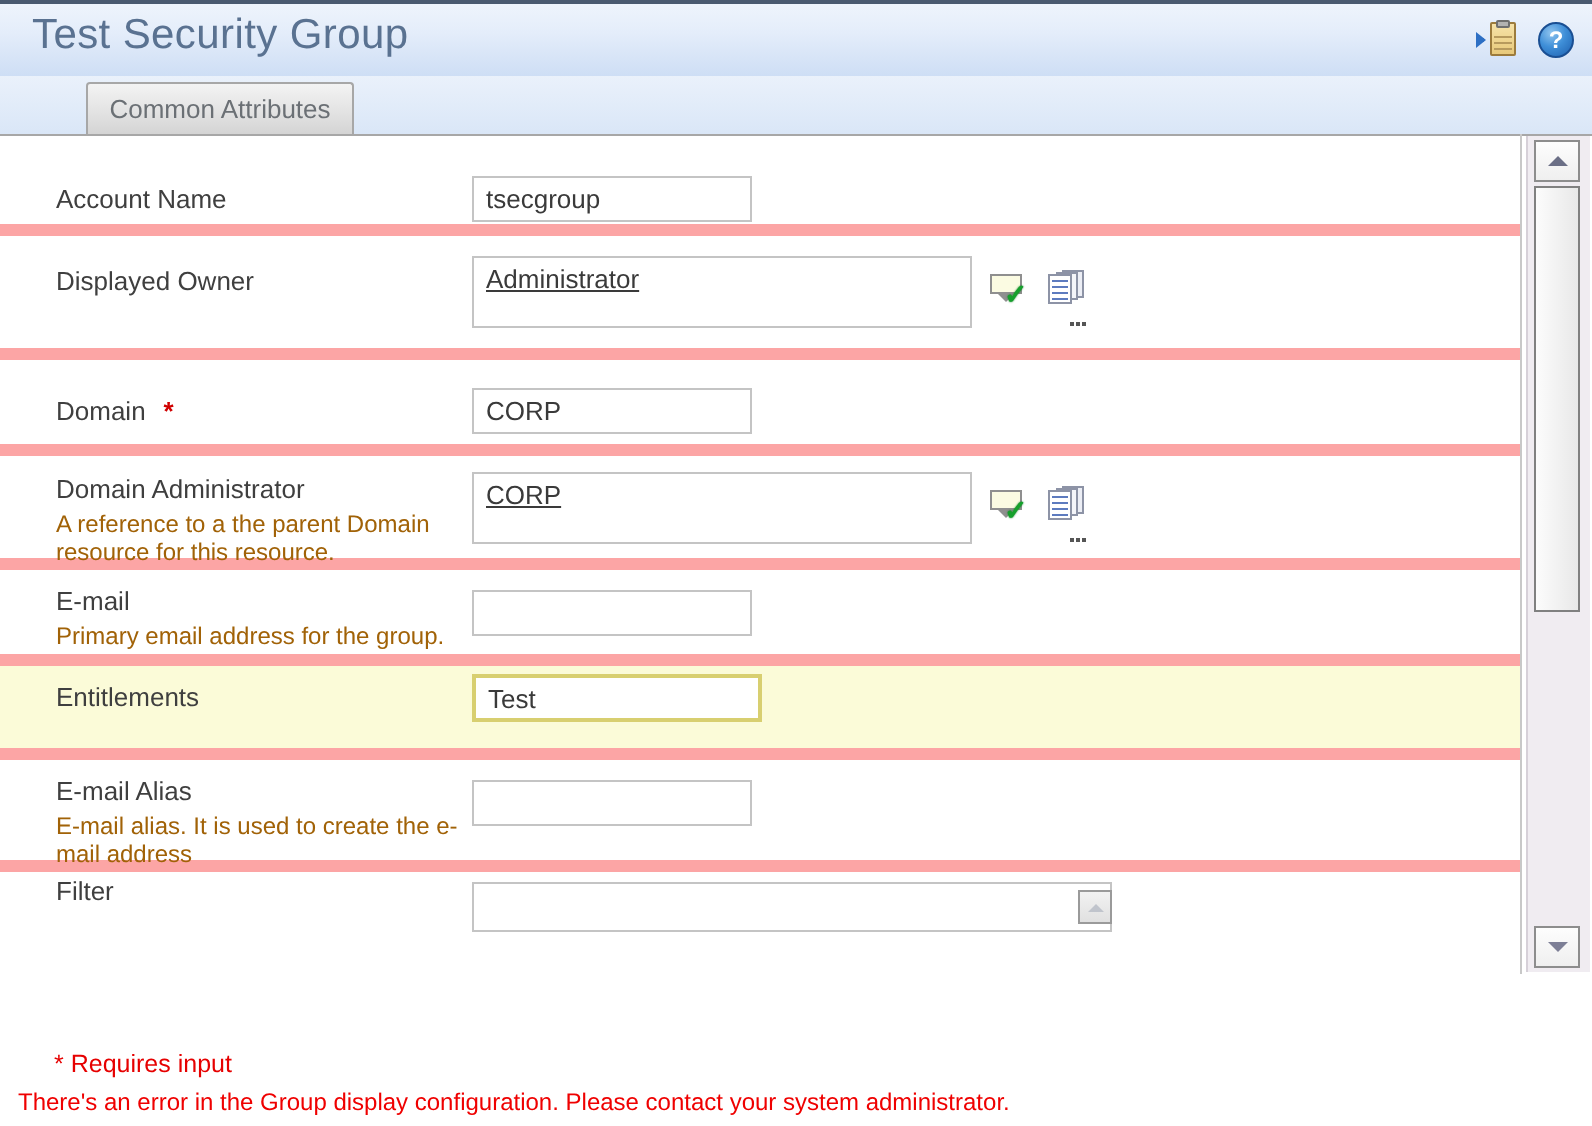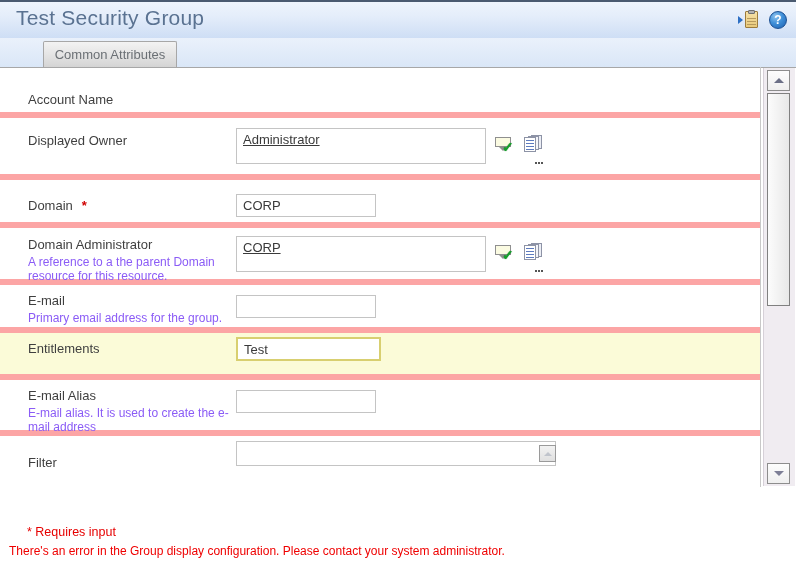--- a/index.html
+++ b/index.html
@@ -200,21 +200,21 @@
     color: #d00000;
     font-size: 13px;
     margin-left: 9px;
     font-weight: bold;
   }
   .row-desc {
     position: absolute;
     left: 28px;
     width: 200px;
     font-size: 12px;
-    color: #8b5cf6;
+    color: #a16207;
     line-height: 14px;
   }
   .field {
     position: absolute;
     box-sizing: border-box;
     border: 1px solid #c4c4c4;
     background: #ffffff;
     font-family: "Liberation Sans", sans-serif;
     font-size: 13px;
     color: #3a3a3a;
@@ -424,20 +424,21 @@
 
   <div class="tabstrip">
     <div class="tab inactive">Common Attributes</div>
   </div>
 
   <div class="panel">
     <div class="form-area">
 
       <div class="row" style="height:50px;">
         <div class="row-label" style="top:24px;">Account Name</div>
+        <input class="field" style="left: 236px; top: 20px; width: 140px; height: 23px;" value="tsecgroup">
       </div>
 
       <div class="row" style="height:62px;">
         <div class="row-label" style="top:15px;">Displayed Owner</div>
         <div class="field-link" style="left:236px; top:10px; width:250px; height:36px;">
           <span>Administrator</span>
         </div>
         <div class="side-icons" style="left:495px; top:17px;">
           <span class="icon-validate">
             <span class="vbox"></span>
@@ -500,21 +501,21 @@
         <input class="field yellow" style="left: 236px; top: 4px; width: 145px; height: 24px;" value="Test">
       </div>
 
       <div class="row" style="height:56px;">
         <div class="row-label" style="top:8px;">E-mail Alias</div>
         <div class="row-desc" style="top:26px; width:215px;">E-mail alias. It is used to create the e-mail address</div>
         <input class="field" style="left: 236px; top: 10px; width: 140px; height: 23px;" value="">
       </div>
 
       <div class="row nosep" style="height:48px;">
-        <div class="row-label" style="top:19px;text-align:right;">Filter</div>
+        <div class="row-label" style="top:2px;text-align:right;">Filter</div>
         <input class="field" style="left: 236px; top: 5px; width: 320px; height: 25px;" value="">
         <span class="filter-btn" style="left:539px; top:9px;">
           <span class="tri"></span>
         </span>
       </div>
 
     </div>
   </div>
   <div class="panel-border-right"></div>
 

